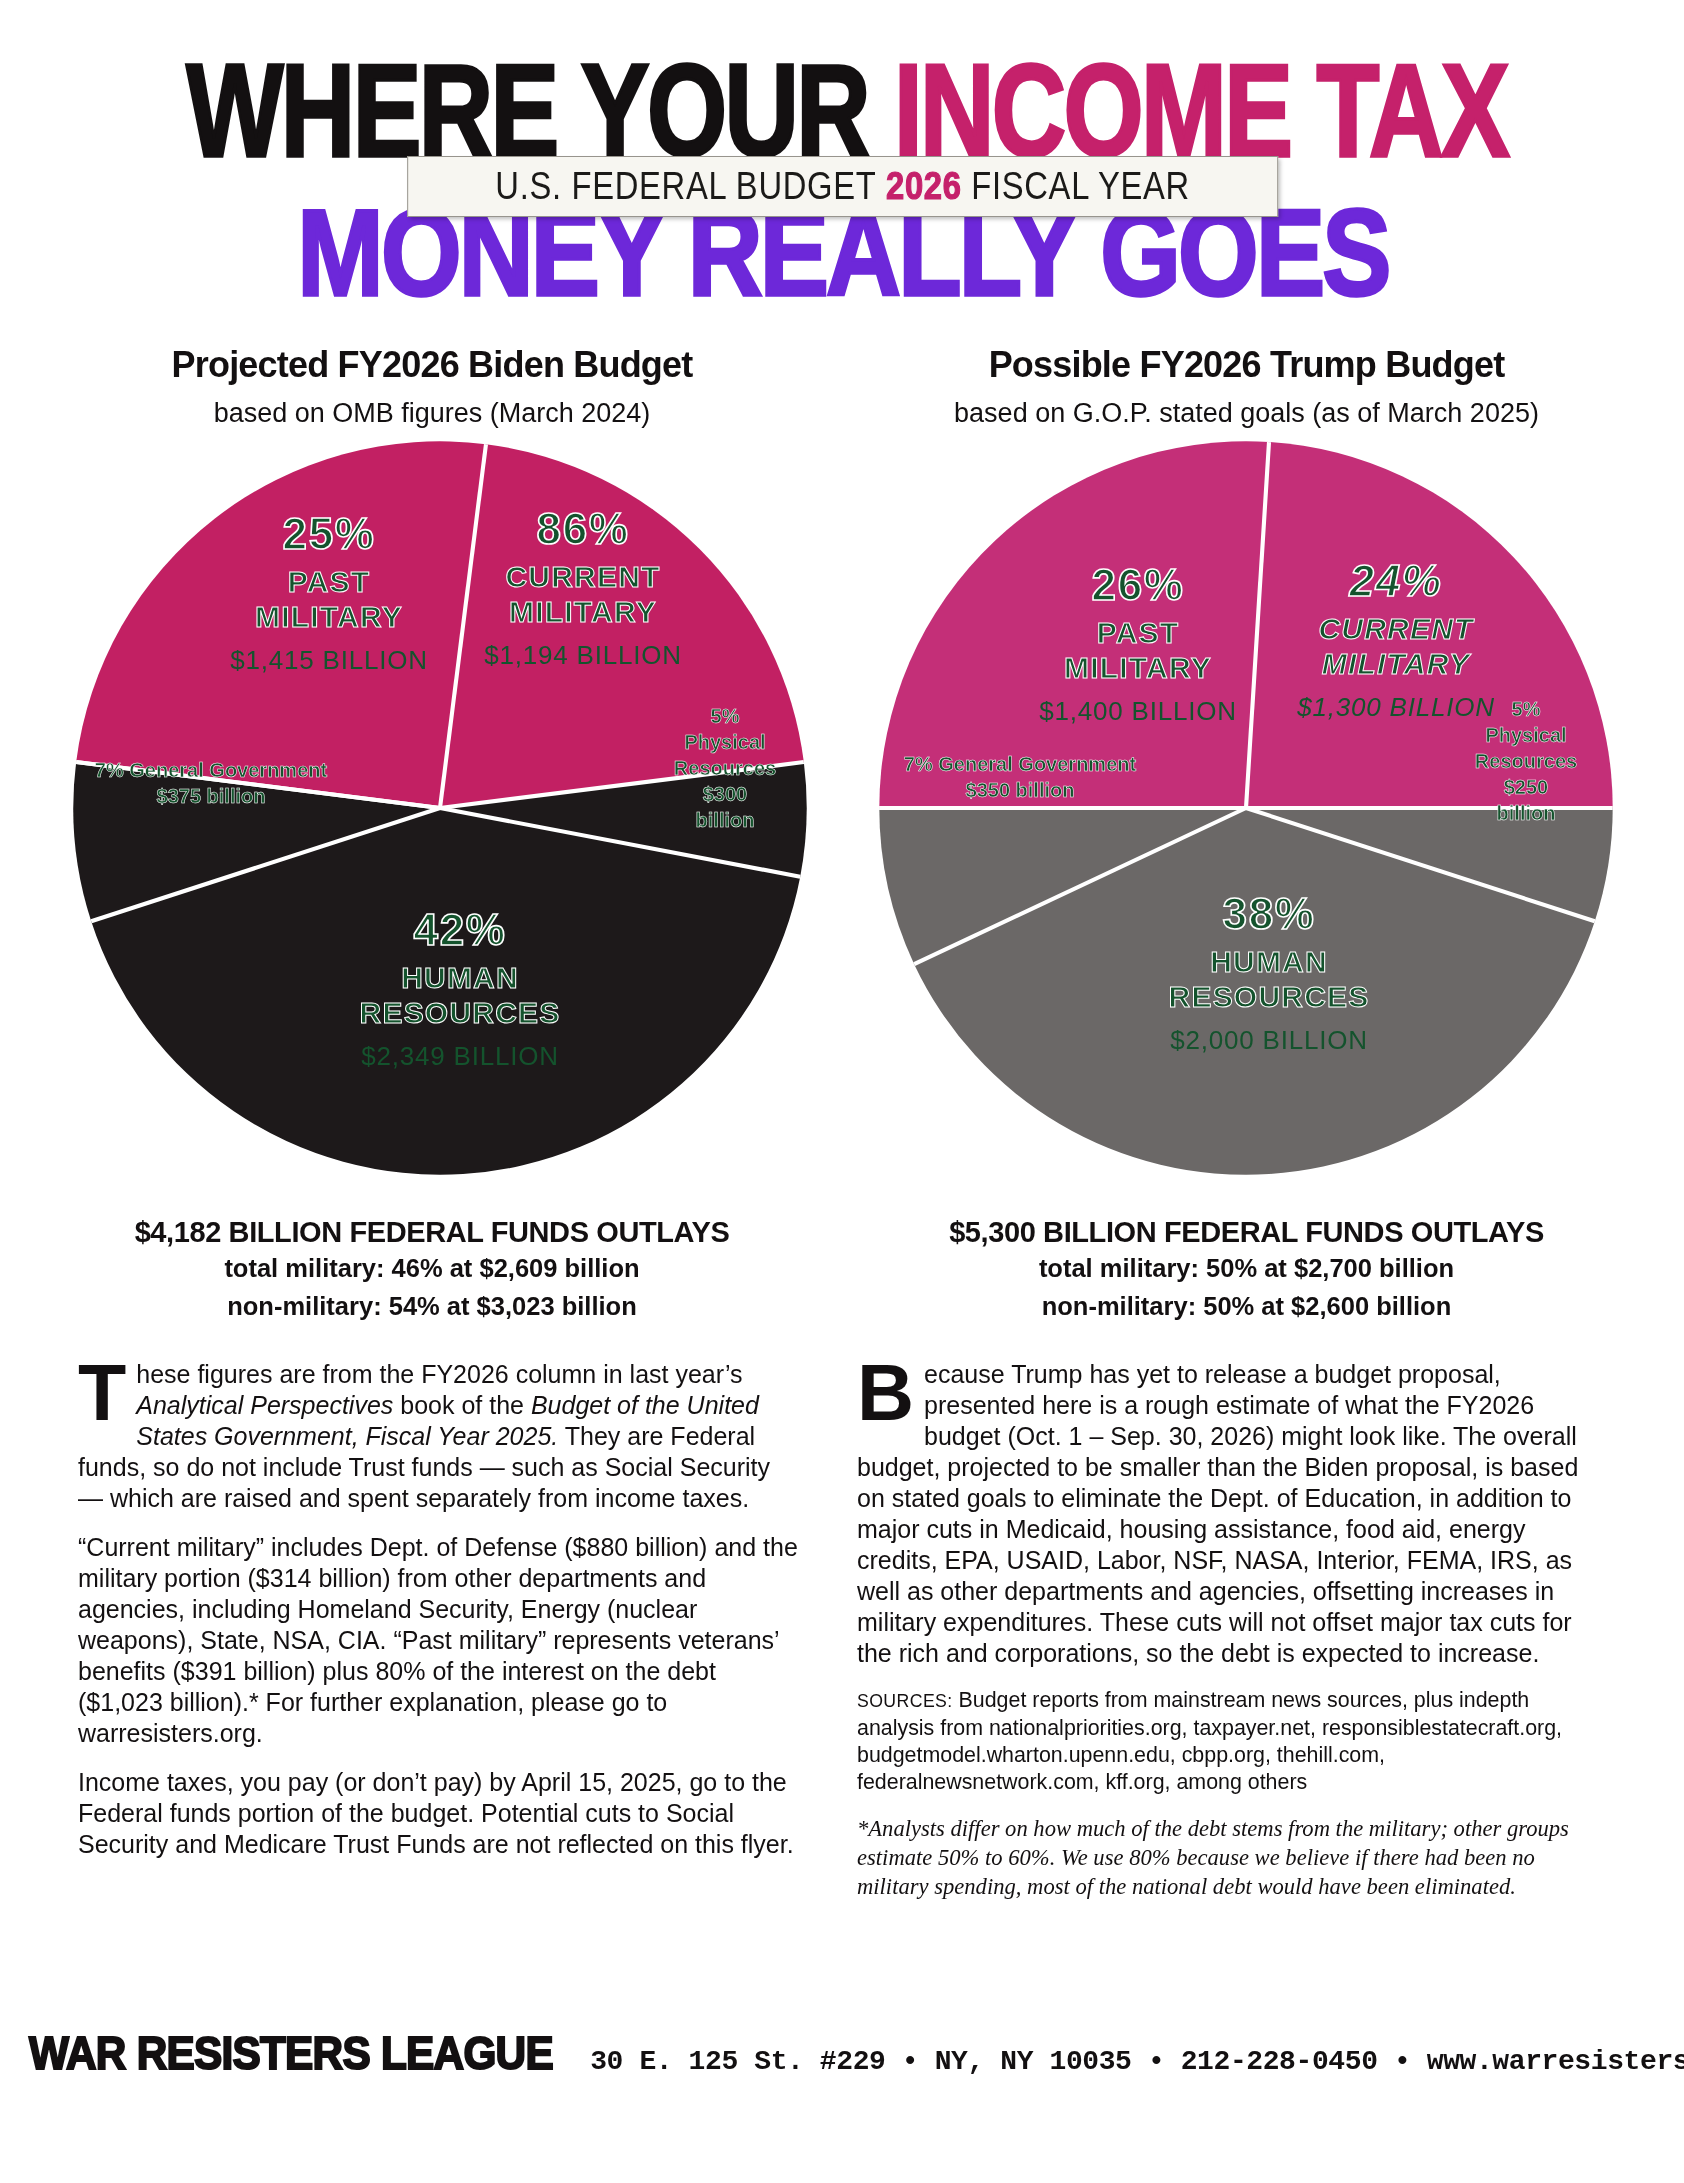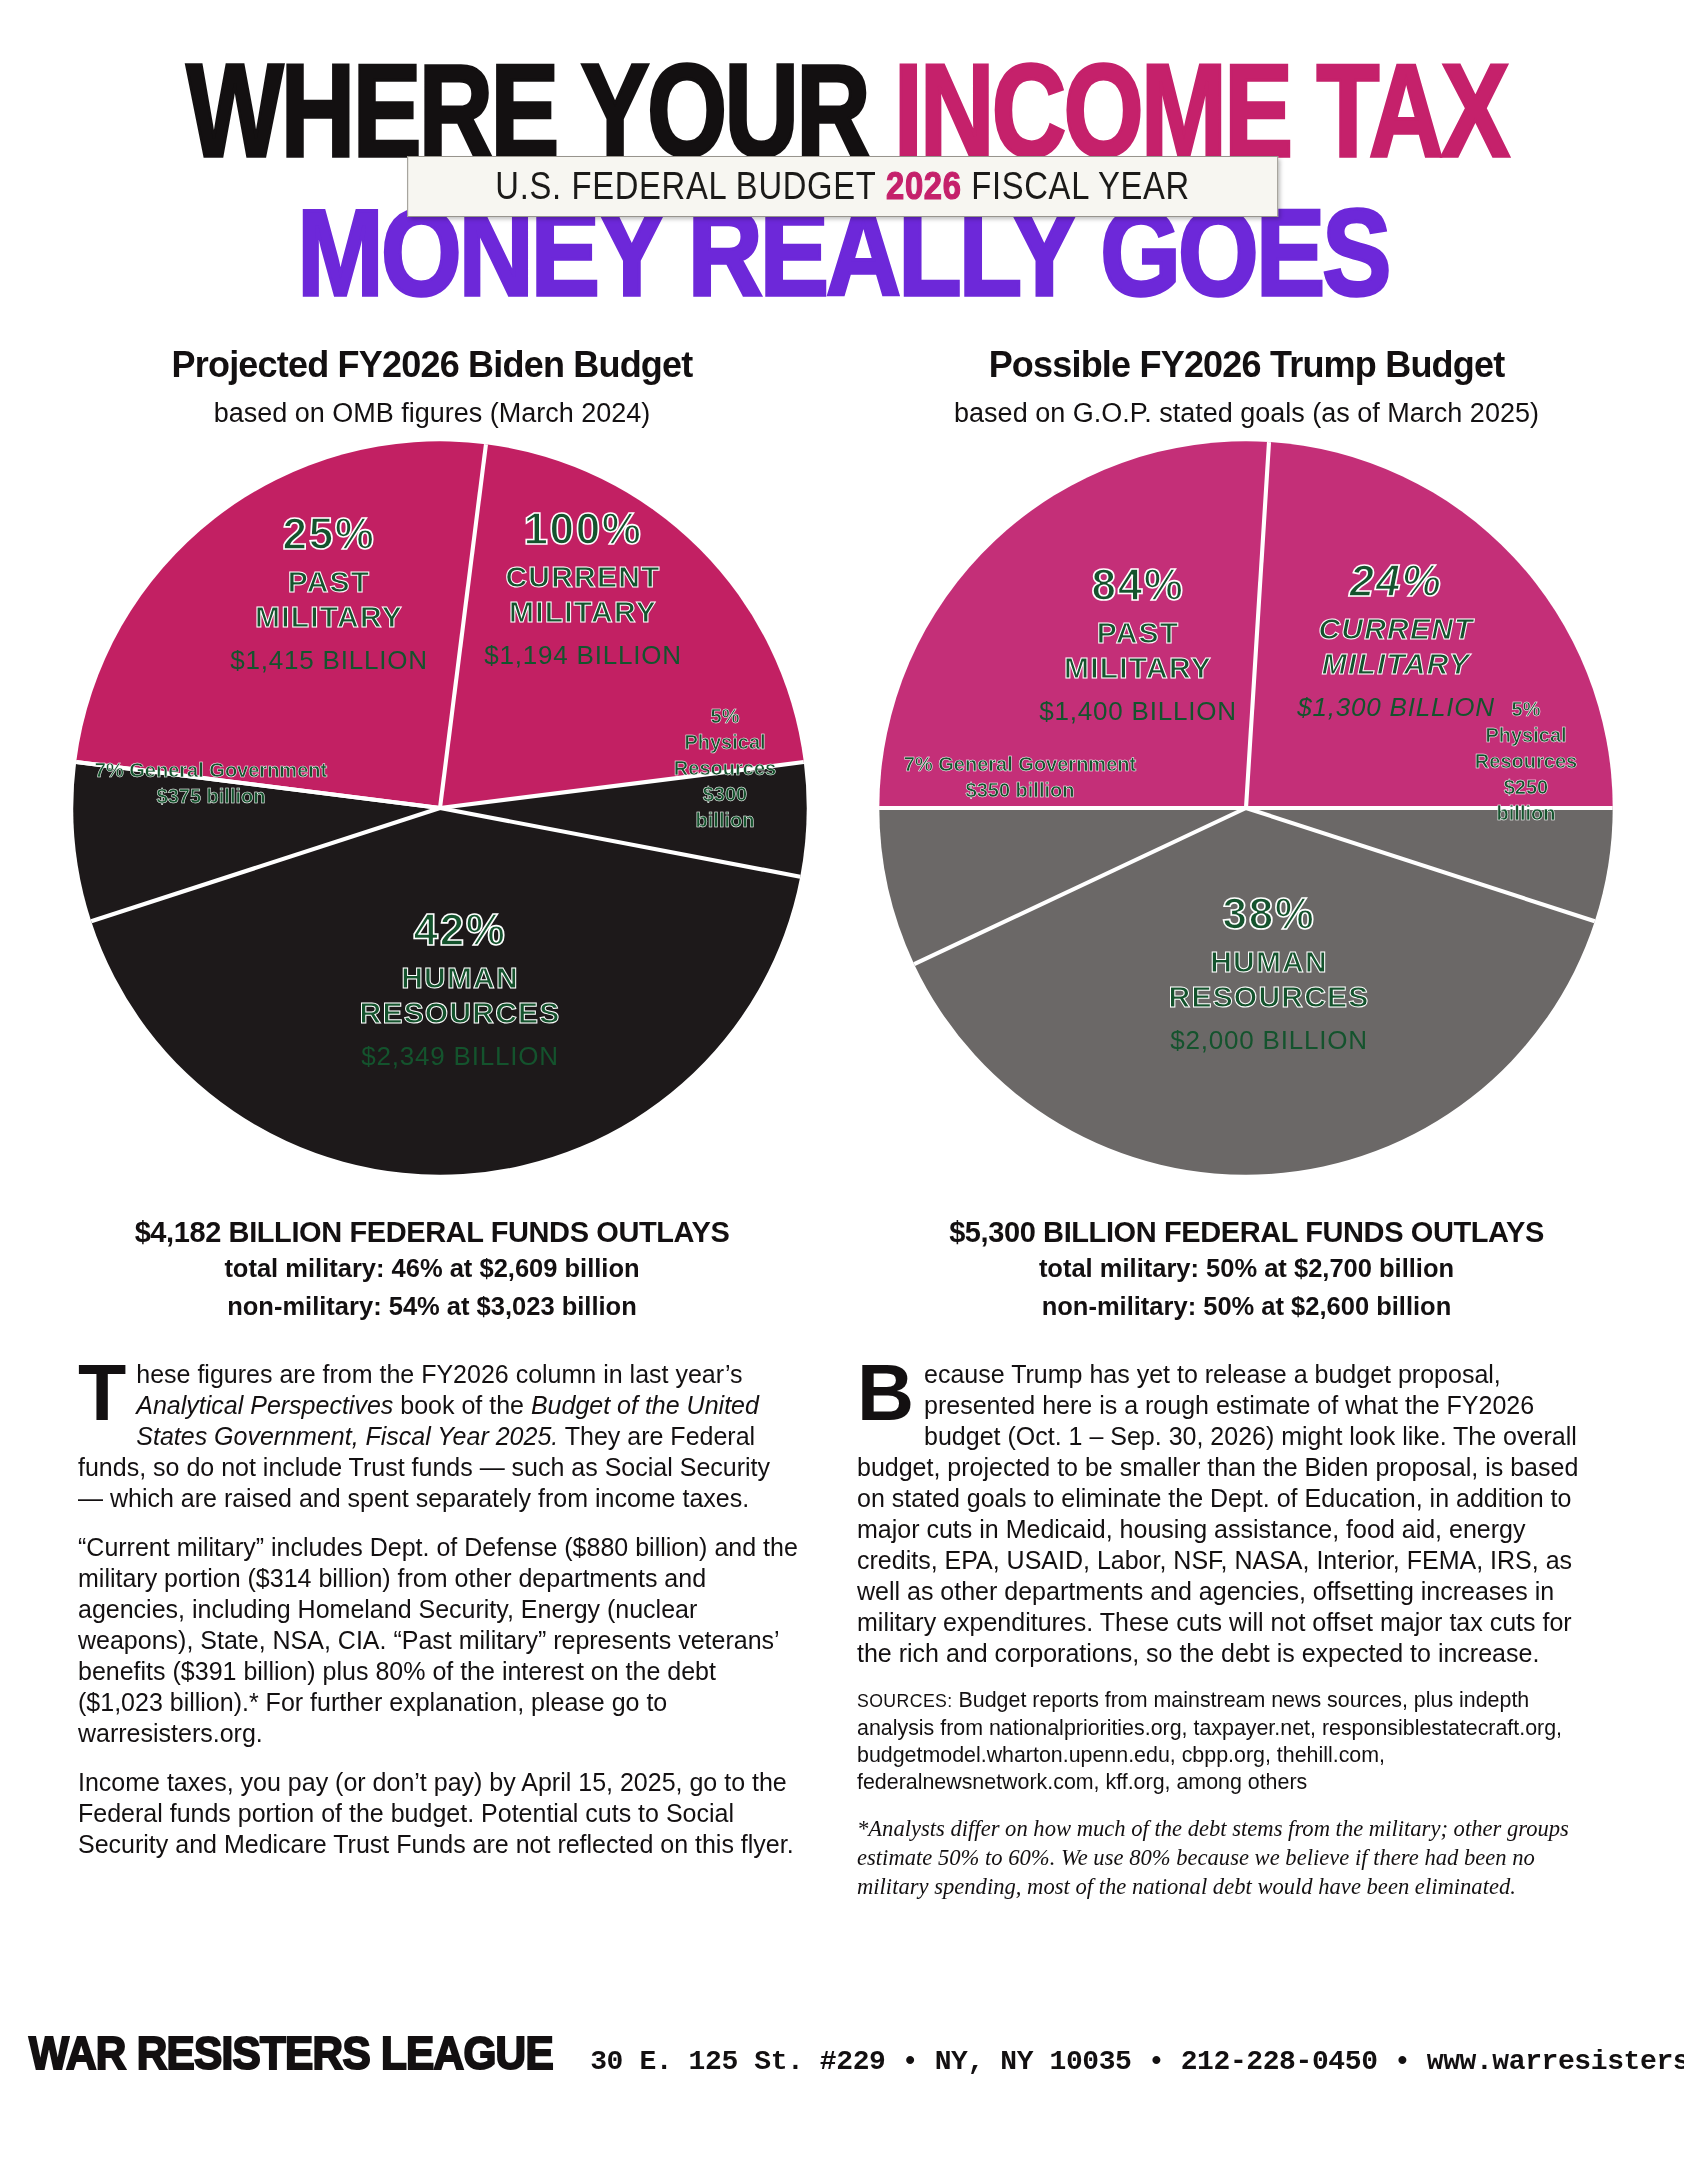--- a/index.html
+++ b/index.html
@@ -101,21 +101,21 @@
         <line x1="450" y1="450" x2="25.8" y2="587.8" stroke="#ffffff" stroke-width="5"></line>
         <line x1="450" y1="450" x2="7.5" y2="394.1" stroke="#ffffff" stroke-width="5"></line>
       </svg>
     <div class="plabel" style="left:259px;top:71px;">
       <div class="pct">25%</div>
       <div class="sname">PAST
 MILITARY</div>
       <div class="sval">$1,415 BILLION</div>
     </div>
     <div class="plabel" style="left:513px;top:66px;">
-      <div class="pct">100%</div>
+      <div class="pct">86%</div>
       <div class="sname">CURRENT
 MILITARY</div>
       <div class="sval">$1,194 BILLION</div>
     </div>
     <div class="plabel small-label" style="left:655px;top:265px;">
       <div>5% Physical  Resources</div>
       <div>$300 billion</div>
     </div>
     <div class="plabel" style="left:390px;top:467px;">
       <div class="pct">42%</div>
@@ -137,21 +137,21 @@
         <path d="M450 450 L874.2 587.8 A446 446 0 0 1 46.4 639.9 Z" fill="#6b6867"></path>
         <path d="M450 450 L46.4 639.9 A446 446 0 0 1 4.0 450.0 Z" fill="#6b6867"></path>
         <line x1="450" y1="450" x2="4.0" y2="450.0" stroke="#ffffff" stroke-width="5"></line>
         <line x1="450" y1="450" x2="478.0" y2="4.9" stroke="#ffffff" stroke-width="5"></line>
         <line x1="450" y1="450" x2="896.0" y2="450.0" stroke="#ffffff" stroke-width="5"></line>
         <line x1="450" y1="450" x2="874.2" y2="587.8" stroke="#ffffff" stroke-width="5"></line>
         <line x1="450" y1="450" x2="46.4" y2="639.9" stroke="#ffffff" stroke-width="5"></line>
         <line x1="450" y1="450" x2="4.0" y2="450.0" stroke="#ffffff" stroke-width="5"></line>
       </svg>
     <div class="plabel" style="left:262px;top:122px;">
-      <div class="pct">84%</div>
+      <div class="pct">26%</div>
       <div class="sname">PAST
 MILITARY</div>
       <div class="sval">$1,400 BILLION</div>
     </div>
     <div class="plabel" style="left:520px;top:118px;font-style:italic;">
       <div class="pct">24%</div>
       <div class="sname">CURRENT
 MILITARY</div>
       <div class="sval">$1,300 BILLION</div>
     </div>

